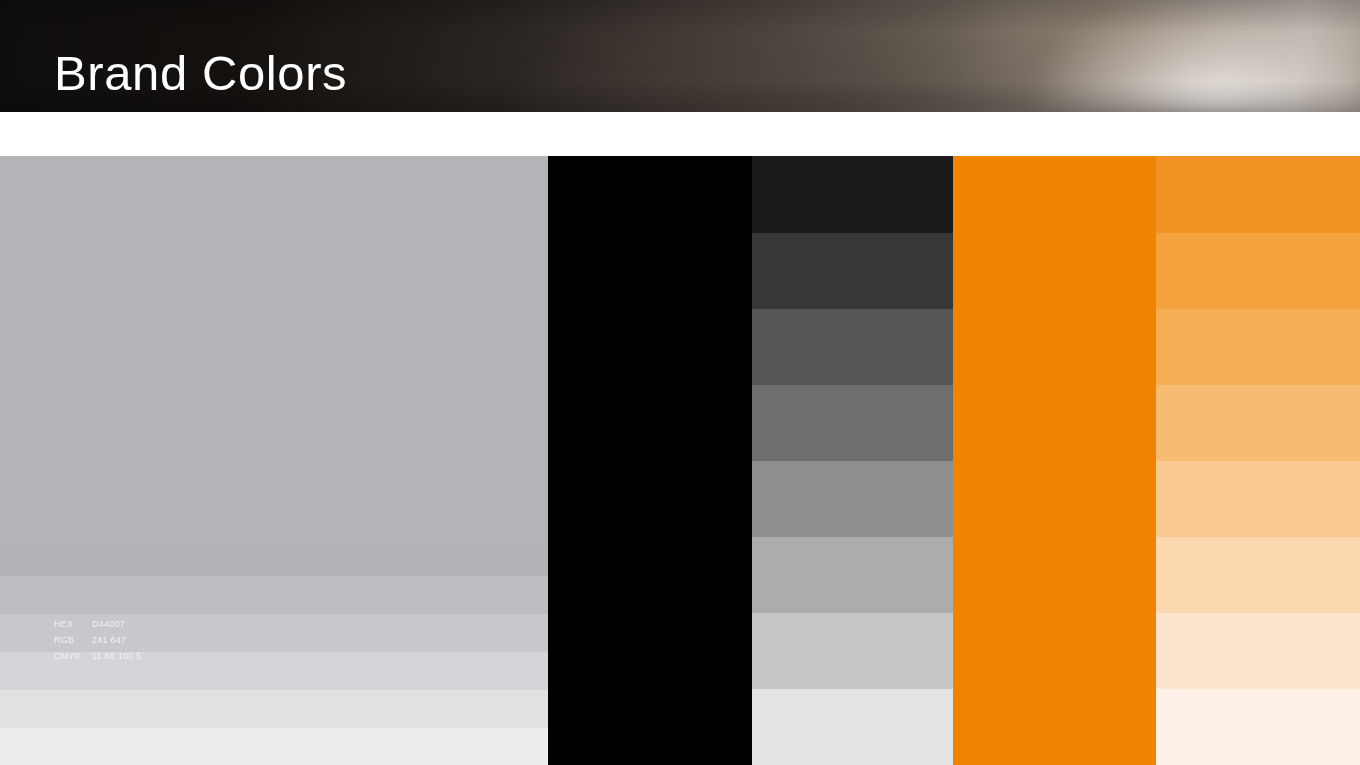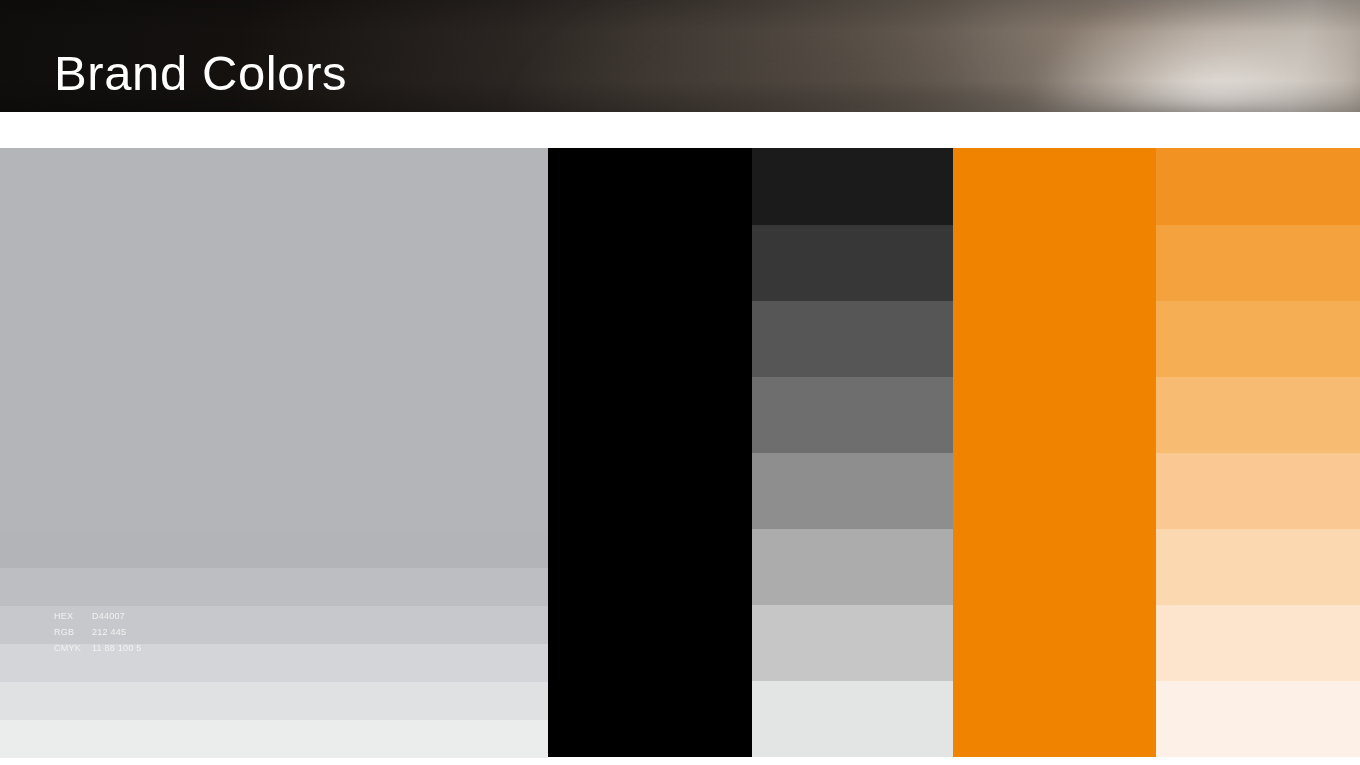--- a/index.html
+++ b/index.html
@@ -49,21 +49,21 @@
     font-size:49px;
     font-weight:300;
     letter-spacing:0.6px;
     color:#ffffff;
     line-height:1.05;
     white-space:nowrap;
   }
 
   
   .palette {
-    position:absolute; left:0; top:148px;
+    position:absolute; left:0; top:156px;
     width:1360px; height:609px;
   }
   .column { position:absolute; top:0; height:609px; }
   .band { position:absolute; left:0; width:100%; }
 
   .col-neutral { left:0;     width:548px; }
   .col-black   { left:548px; width:204px; }
   .col-ramp    { left:752px; width:201px; }
   .col-orange  { left:953px; width:203px; }
   .col-tint    { left:1156px; width:204px; }
@@ -127,21 +127,21 @@
         <div class="band" style="top: 533px; height: 76px; background: rgb(253, 240, 230);"></div>
       </div>
 
     <div class="info info-neutral">
       <div class="row">
         <span class="k">HEX</span>
         <span class="v">D44007</span>
       </div>
       <div class="row">
         <span class="k">RGB</span>
-        <span class="v">212 445</span>
+        <span class="v">241 647</span>
       </div>
       <div class="row">
         <span class="k">CMYK</span>
         <span class="v">11 88 100 5</span>
       </div>
     </div>
 
   </div>
 </div>
 

